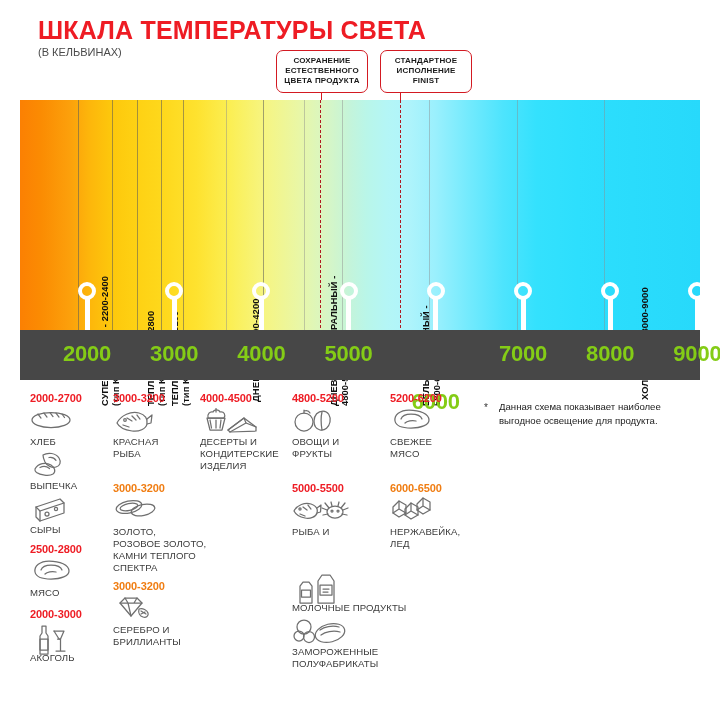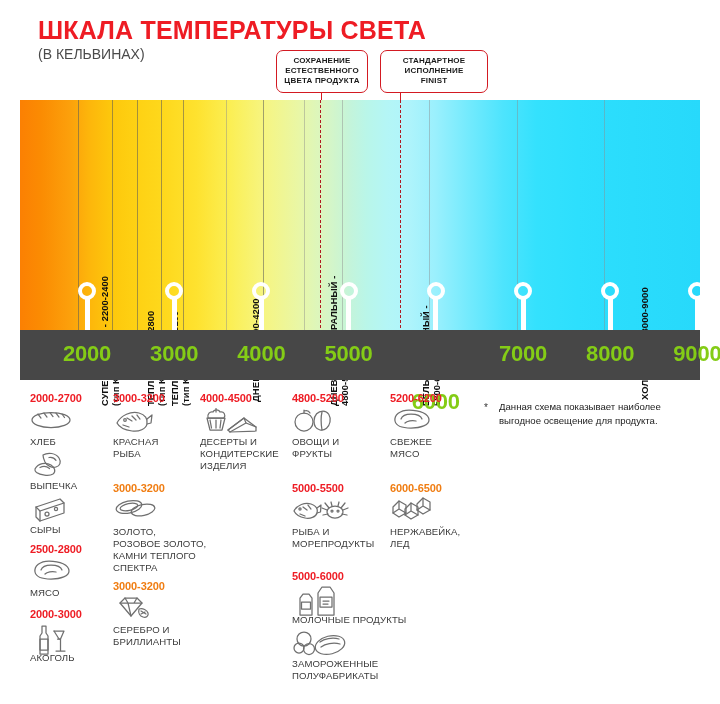--- a/index.html
+++ b/index.html
@@ -15,21 +15,21 @@
   
   #header { position: absolute; left: 0; top: 0; width: 652px; height: 96px; }
   #title {
     position: absolute; left: 38px; top: 16px;
     font-size: 25px; font-weight: bold; letter-spacing: .2px;
     color: #ee1c24; white-space: nowrap;
     font-family: "Liberation Sans", sans-serif;
   }
   #subtitle {
     position: absolute; left: 38px; top: 46px;
-    font-size: 14px; color: #4a4a4a; white-space: nowrap;
+    font-size: 11px; color: #4a4a4a; white-space: nowrap;
   }
 
   
   .callout {
     position: absolute;
     border: 1.3px solid #d31a22;
     border-radius: 7px;
     background: #ffffff;
     text-align: center;
     padding: 5px 7px 5px;
@@ -153,21 +153,21 @@
     <div id="subtitle">(В КЕЛЬВИНАХ)</div>
   </div>
 
   <div id="callouts-layer">
       <div class="callout" style="left: 276px; top: 50px; width: 92px;">
         <span class="cl-line">СОХРАНЕНИЕ</span>
         <span class="cl-line">ЕСТЕСТВЕННОГО</span>
         <span class="cl-line">ЦВЕТА ПРОДУКТА</span>
       </div>
       <div class="callout-stem" style="left: 321px; top: 93px; height: 19px;"></div>
-      <div class="callout" style="left: 380px; top: 50px; width: 108px;">
+      <div class="callout" style="left: 380px; top: 50px; width: 92px;">
         <span class="cl-line">СТАНДАРТНОЕ</span>
         <span class="cl-line">ИСПОЛНЕНИЕ</span>
         <span class="cl-line">FINIST</span>
       </div>
       <div class="callout-stem" style="left: 400px; top: 93px; height: 19px;"></div>
     </div>
 
   <div id="barwrap">
 
     <div id="gradbar">
@@ -446,26 +446,24 @@
                 <path d="M8 17 L13 19 M11 10 L15 13 M16 8 L19 12" stroke="#6f6f6f" stroke-width="1.25" fill="none" stroke-linejoin="round" stroke-linecap="round"></path>
                 <ellipse cx="43" cy="15" rx="8" ry="6" stroke="#6f6f6f" stroke-width="1.25" fill="none" stroke-linejoin="round" stroke-linecap="round"></ellipse>
                 <path d="M37 11 L33 6 M35 13 L30 11 M36 17 L31 18 M49 11 L53 6 M51 13 L56 11 M50 17 L55 18" stroke="#6f6f6f" stroke-width="1.25" fill="none" stroke-linejoin="round" stroke-linecap="round"></path>
                 <path d="M40 9 L39 5 M46 9 L47 5" stroke="#6f6f6f" stroke-width="1.25" fill="none" stroke-linejoin="round" stroke-linecap="round"></path>
                 <circle cx="40" cy="14" r="1" stroke="#6f6f6f" stroke-width="1.25" fill="none" stroke-linejoin="round" stroke-linecap="round"></circle>
                 <circle cx="46" cy="14" r="1" stroke="#6f6f6f" stroke-width="1.25" fill="none" stroke-linejoin="round" stroke-linecap="round"></circle>
               </svg>
             </div>
             <div class="itemlabel">
               <span class="l">РЫБА И</span>
-              <span class="l">МОРЕПРОДУКТЫ</span>
             </div>
           </div>
         </div>
         <div style="position: absolute; top: 178px; left: 0px; width: 200px;">
-          <div class="range">5000-6000</div>
           <div class="item">
             <div class="icon">
               <svg width="50" height="34" viewBox="0 0 50 34">
                 <path d="M8 13 L8 30 L20 30 L20 13 L17 9 L11 9 Z" stroke="#6f6f6f" stroke-width="1.25" fill="none" stroke-linejoin="round" stroke-linecap="round"></path>
                 <rect x="9.5" y="17" width="9" height="7" stroke="#6f6f6f" stroke-width="1.25" fill="none" stroke-linejoin="round" stroke-linecap="round"></rect>
                 <path d="M26 8 L26 30 L42 30 L42 8 L38 2 L30 2 Z" stroke="#6f6f6f" stroke-width="1.25" fill="none" stroke-linejoin="round" stroke-linecap="round"></path>
                 <rect x="28" y="12" width="12" height="10" stroke="#6f6f6f" stroke-width="1.25" fill="none" stroke-linejoin="round" stroke-linecap="round"></rect>
                 <path d="M31 16 L37 16 M31 19 L36 19" stroke="#6f6f6f" stroke-width="1.25" fill="none" stroke-linejoin="round" stroke-linecap="round"></path>
               </svg>
             </div>

